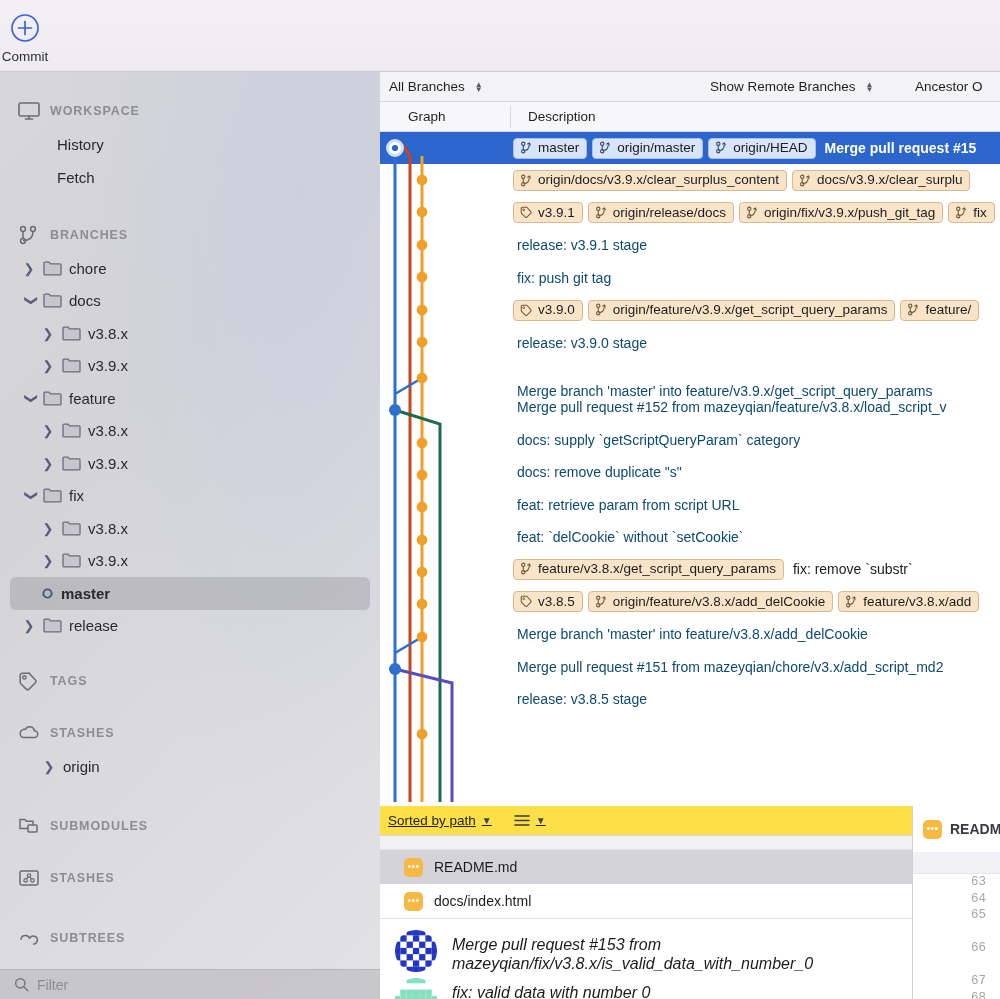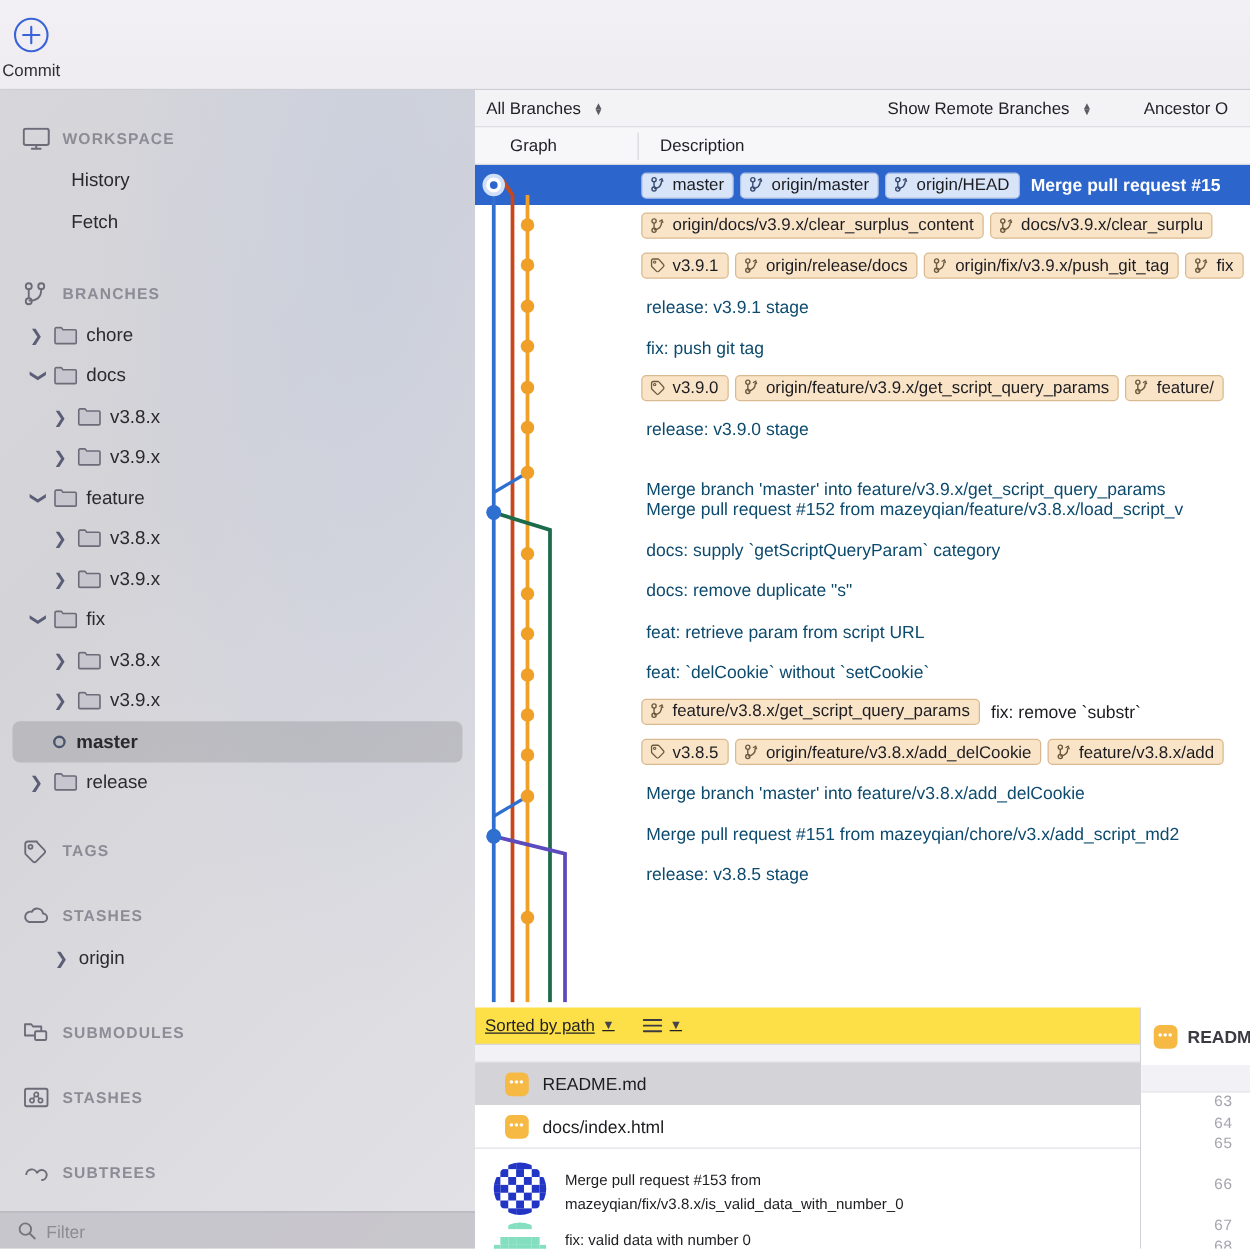--- a/index.html
+++ b/index.html
@@ -131,21 +131,21 @@
     font-size: 14px; color: #1c1c20;
   }
   .file-row.selected { background: #d4d3d8; }
   .file-badge {
     width: 19px; height: 19px; border-radius: 5px; background: #f5b944;
     display: flex; align-items: center; justify-content: center;
     color: #fff; font-size: 10px; letter-spacing: .5px; line-height: 1; flex: none;
   }
   #commit-detail { border-top: 1px solid #e2e1e6; padding-top: 6px; }
   .cd-row { display: flex; align-items: flex-start; gap: 14px; padding: 4px 0 0 14px; }
-  .cd-text { font-size: 12px; color: #1c1c20; line-height: 19px; padding-top: 6px; }
+  .cd-text { font-size: 16px; color: #1c1c20; line-height: 19px; padding-top: 6px; font-style: italic; }
 
   #diff-pane { width: 87px; height: 193px; background: #fff; position: relative; overflow: hidden; }
   #diff-head {
     height: 46px; display: flex; align-items: center; gap: 8px; padding-left: 10px;
     background: #fff;
   }
   #diff-head .dh-title { font-size: 14px; font-weight: 700; color: #3a3a40; white-space: nowrap; }
   #diff-strip { height: 22px; background: #f2f1f5; border-bottom: 1px solid #e5e4e9; }
   .ln { font-size: 12.5px; color: #a6a5ad; text-align: right; padding-right: 14px; font-family: "Liberation Mono", monospace; }
 </style>

